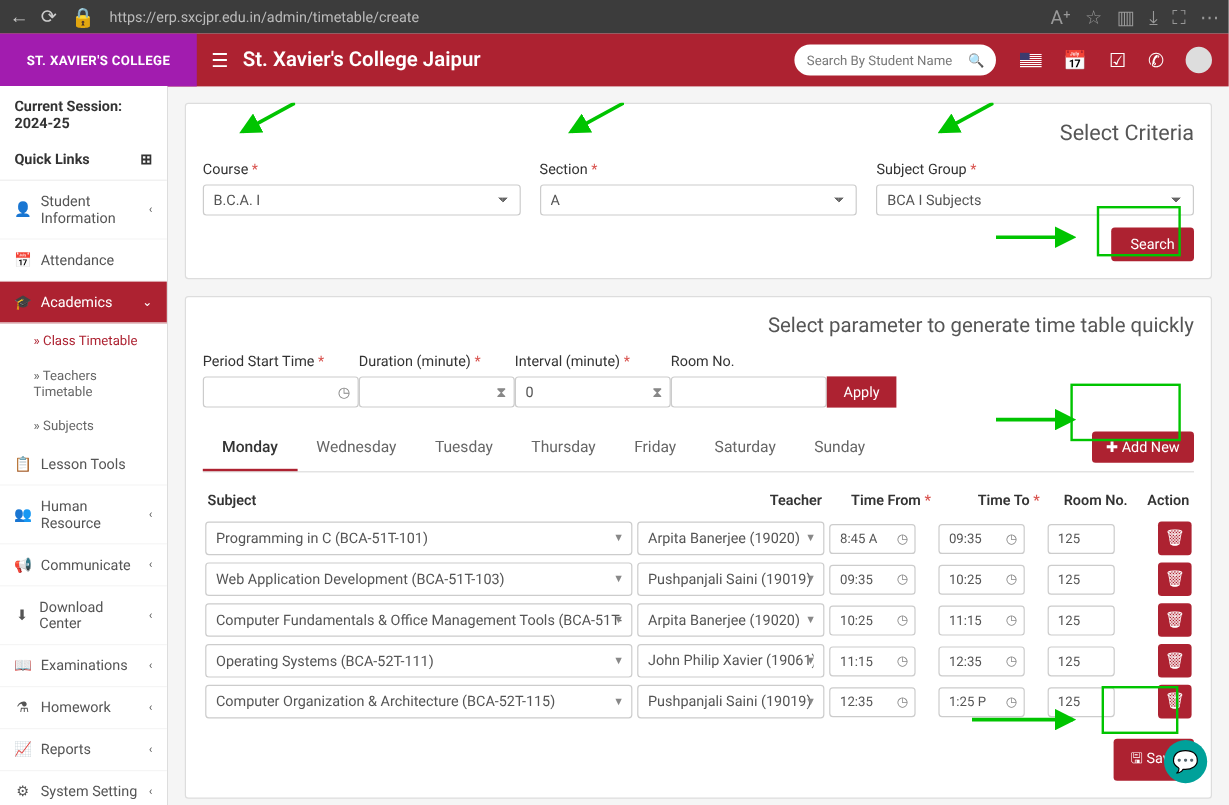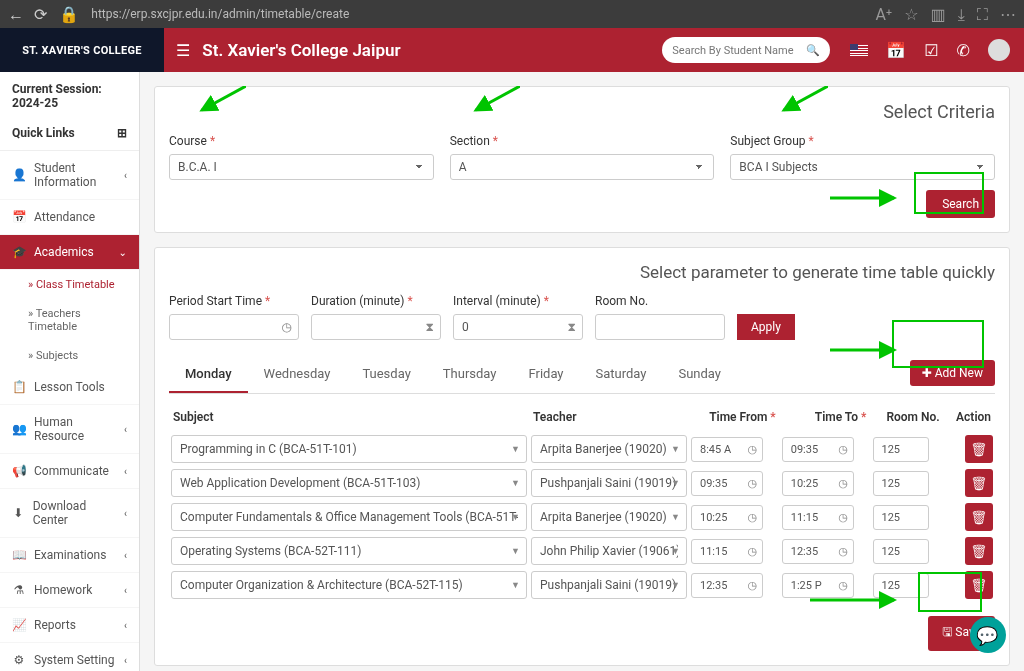--- a/index.html
+++ b/index.html
@@ -6,21 +6,21 @@
     body { background: #f5f5f5; width: 1024px; height: 671px; overflow: hidden; }
     
     
     .browser-bar { background: #3c3c3c; height: 28px; display: flex; align-items: center; padding: 0 8px; gap: 12px; }
     .browser-nav { display: flex; gap: 10px; color: #ccc; }
     .browser-url { flex: 1; color: #bbb; font-size: 12px; display: flex; align-items: center; gap: 8px; }
     .browser-icons { display: flex; gap: 12px; color: #999; }
     
     
     .red-header { background: #ad2231; height: 44px; display: flex; align-items: center; color: #fff; }
-    .logo-box { width: 164px; background: #0f172a; height: 44px; display: flex; align-items: center; justify-content: center; font-weight: bold; font-size: 11px; letter-spacing: 0.3px; }
+    .logo-box { width: 164px; background: #a21caf; height: 44px; display: flex; align-items: center; justify-content: center; font-weight: bold; font-size: 11px; letter-spacing: 0.3px; }
     .hamburger { padding: 0 12px; cursor: pointer; }
     .header-title { font-size: 17px; font-weight: 600; flex: 1; }
     .search-box { background: #fff; border-radius: 16px; width: 168px; height: 26px; display: flex; align-items: center; padding: 0 10px; color: #777; font-size: 11px; margin-right: 20px; }
     .header-icons { display: flex; gap: 18px; padding-right: 14px; align-items: center; }
     .flag { width: 18px; height: 12px; background: linear-gradient(to bottom, #b22234 0% 7%, #fff 7% 14%, #b22234 14% 21%, #fff 21% 28%, #b22234 28% 35%, #fff 35% 42%, #b22234 42% 49%, #fff 49% 56%, #b22234 56% 63%, #fff 63% 70%, #b22234 70% 77%, #fff 77% 84%, #b22234 84% 91%, #fff 91% 100%); position: relative; }
     .flag::before { content: ''; position: absolute; top: 0; left: 0; width: 40%; height: 53%; background: #3c3b6e; }
     
     
     .main-wrap { display: flex; height: calc(671px - 28px - 44px); }
     
@@ -44,21 +44,21 @@
     .criteria-row { display: flex; gap: 16px; }
     .field-group { flex: 1; }
     .field-label { font-size: 12px; font-weight: 400; color: #333; margin-bottom: 6px; display: block; }
     .req { color: #d9534f; }
     .select, .input { width: 100%; padding: 5px 8px; border: 1px solid #ccc; border-radius: 3px; font-size: 12px; color: #555; background: #fff; }
     select.select { appearance: none; background-image: linear-gradient(45deg, transparent 50%, #666 50%), linear-gradient(135deg, #666 50%, transparent 50%); background-position: calc(100% - 14px) center, calc(100% - 10px) center; background-size: 4px 4px, 4px 4px; background-repeat: no-repeat; padding-right: 24px; }
     
     .search-btn { background: #ad2231; color: #fff; border: none; padding: 7px 16px; border-radius: 3px; font-size: 12px; cursor: pointer; float: right; margin-top: 10px; }
     
     
-    .param-row { display: flex; gap: 12px; align-items: flex-end; }
+    .param-row { display: flex; align-items: flex-end; }
     .param-row .field-group { flex: 0 0 130px; }
     .time-input-wrap { position: relative; display: flex; }
     .time-input-wrap .input { padding-right: 26px; }
     .time-input-wrap .clock { position: absolute; right: 7px; top: 50%; transform: translateY(-50%); color: #888; font-size: 12px; }
     .apply-btn { background: #ad2231; color: #fff; border: none; padding: 6px 14px; border-radius: 0; font-size: 12px; cursor: pointer; }
     
     
     .tabs { display: flex; border-bottom: 1px solid #ddd; margin-top: 16px; }
     .tab { padding: 10px 16px; font-size: 13px; color: #666; cursor: pointer; }
     .tab.active { color: #333; border-bottom: 2px solid #ad2231; font-weight: 500; }
@@ -255,21 +255,21 @@
         <div class="tab">Saturday</div>
         <div class="tab">Sunday</div>
         <div class="spacer"></div>
         <button class="add-new-btn">✚ <span>Add New</span></button>
       </div>
 
       <table class="tt-table">
         <thead>
           <tr>
             <th style="width:360px;">Subject</th>
-            <th style="width:160px;">Teacher</th>
+            <th style="width:160px;text-align:right;">Teacher</th>
             <th class="r"><span>Time From</span> <span class="req">*</span></th>
             <th class="r"><span>Time To</span> <span class="req">*</span></th>
             <th class="r">Room No.</th>
             <th class="r">Action</th>
           </tr>
         </thead>
         <tbody id="tt-body">
             <tr>
     <td>
                 <div class="sel-wrap"><input class="cell-select" value="Programming in C (BCA-51T-101)" style=""><span class="caret">▼</span></div>

